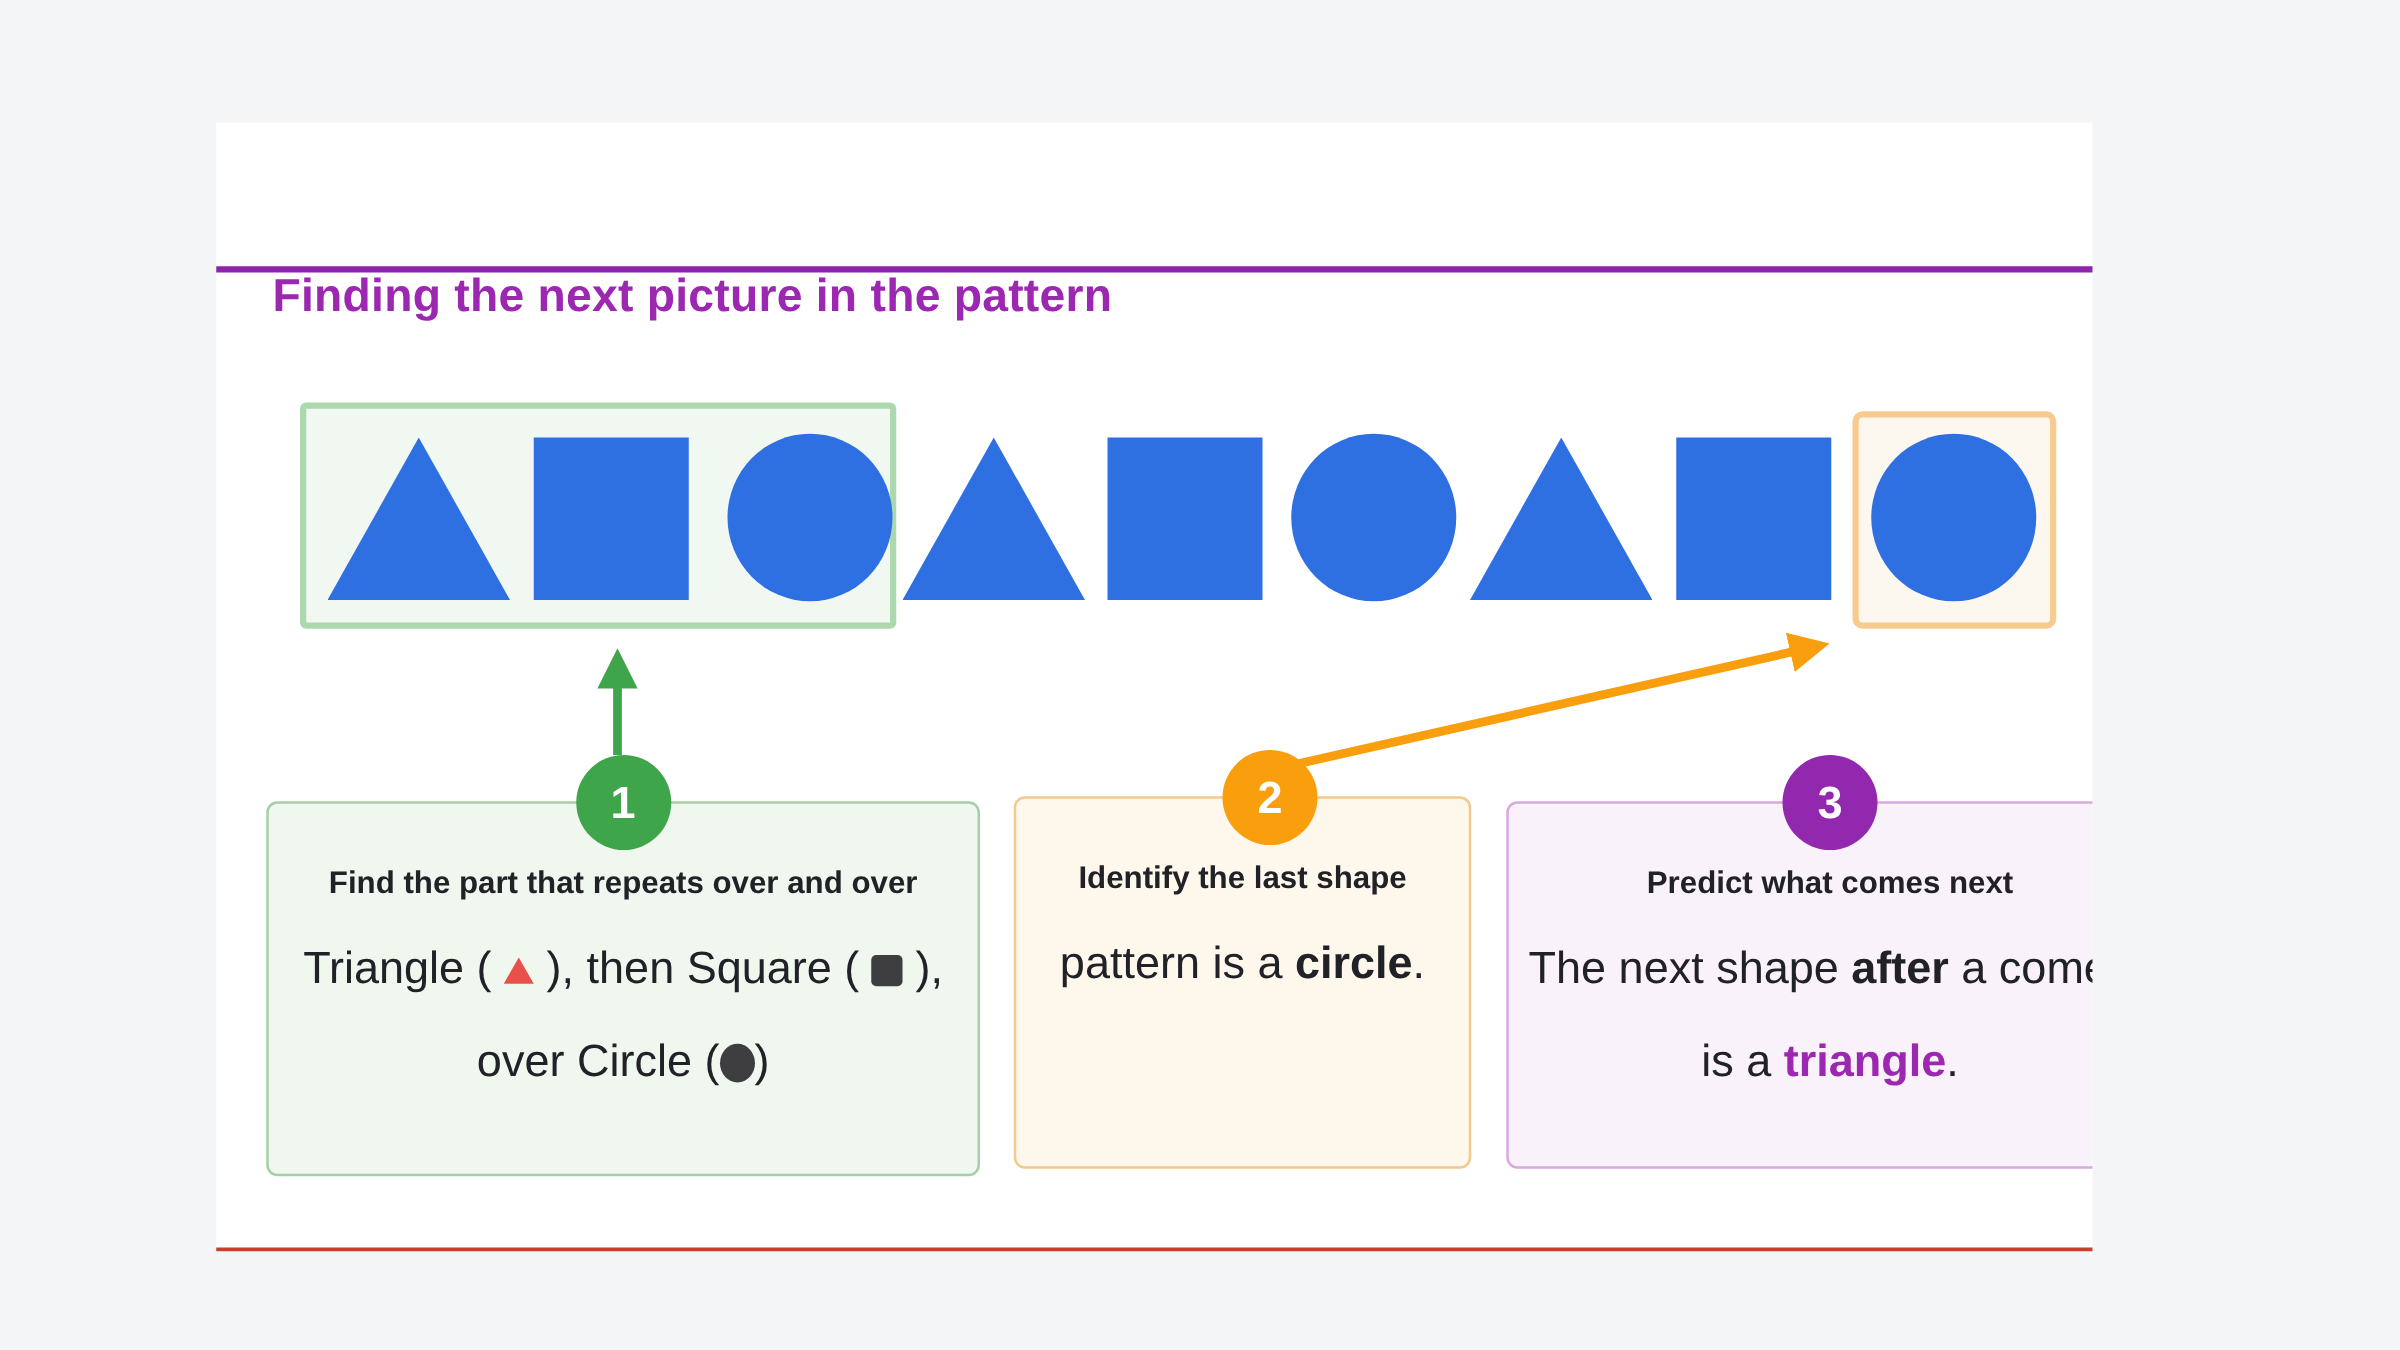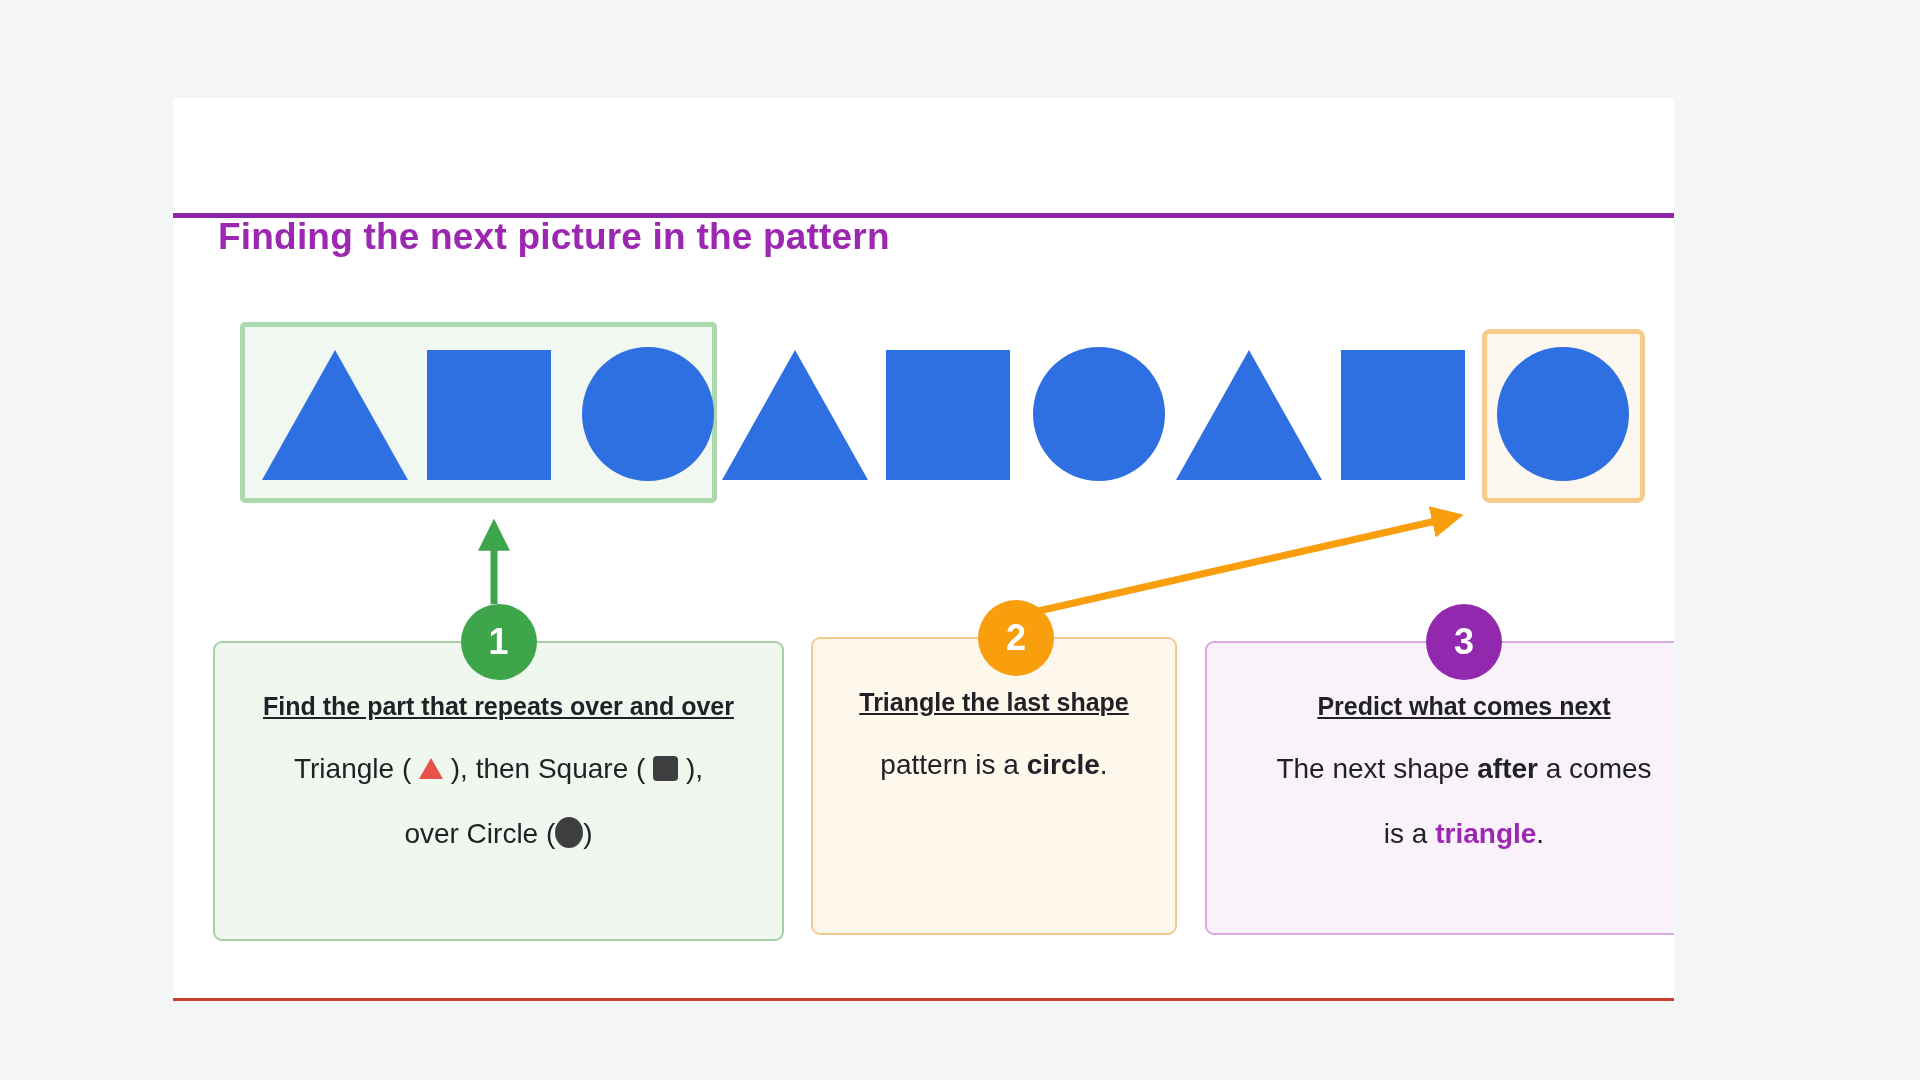--- a/index.html
+++ b/index.html
@@ -29,22 +29,22 @@
         border:2px solid var(--card1Border,#A5D0A7);}
   .step2{left:811px;top:637px;width:366px;height:298px;background:var(--card2Bg,#FDF7EC);
         border:2px solid var(--card2Border,#F2C98E);}
   .step3{left:1205px;top:641px;width:518px;height:294px;background:var(--card3Bg,#F9F2FA);
         border:2px solid var(--card3Border,#D9A9DF);}
   .badge{position:absolute;top:-39px;left:50%;width:76px;height:76px;margin-left:-38px;border-radius:50%;
         color:#fff;font-size:36px;font-weight:700;line-height:76px;text-align:center;}
   .step1 .badge{background:var(--green,#3FA54A);}
   .step2 .badge{background:var(--orange,#F99E0D);margin-left:-16px;}
   .step3 .badge{background:var(--purple,#9228AE);}
-  .card-title{margin:48px 12px 0;font-size:25px;font-weight:700;line-height:1.2;text-decoration:underline;}
-  .card-line{margin:30px 10px 0;font-size:28px;font-weight:400;line-height:1.25;}
+  .card-title{margin:48px 12px 0;font-size:25px;font-weight:700;line-height:1.2;}
+  .card-line{margin:30px 10px 0;font-size:36px;font-weight:400;line-height:1.25;}
   .b{font-weight:700;text-align:center;}
   .accent{font-weight:700;color:var(--titlePurple,#9C27B0);text-align:right;}
 
   
   .glyph-tri{display:inline-block;width:0;height:0;border-left:12px solid transparent;
         border-right:12px solid transparent;border-bottom:21px solid var(--glyphRed,#E8504A);
         vertical-align:-1px;}
   .glyph-sq{display:inline-block;width:25px;height:25px;background:var(--glyphDark,#3E3E40);
         border-radius:4px;vertical-align:-3px;}
   .glyph-circ{display:inline-block;width:28px;height:31px;background:var(--glyphDark,#3E3E40);
@@ -93,21 +93,21 @@
     <div class="card-line">
       <span>Triangle ( </span><span class="glyph-tri"></span><span> ), then Square ( </span><span class="glyph-sq"></span><span> ),</span>
     </div>
     <div class="card-line">
       <span>over Circle (</span><span class="glyph-circ"></span><span>)</span>
     </div>
   </div>
 
   <div class="step-card step2">
     <div class="badge">2</div>
-    <div class="card-title">Triangle the last shape</div>
+    <div class="card-title">Identify the last shape</div>
     <div class="card-line">
       <span>pattern is a </span><span class="b">circle</span><span>.</span>
     </div>
   </div>
 
   <div class="step-card step3">
     <div class="badge">3</div>
     <div class="card-title">Predict what comes next</div>
     <div class="card-line">
       <span>The next shape </span><span class="b">after</span><span> a comes</span>

